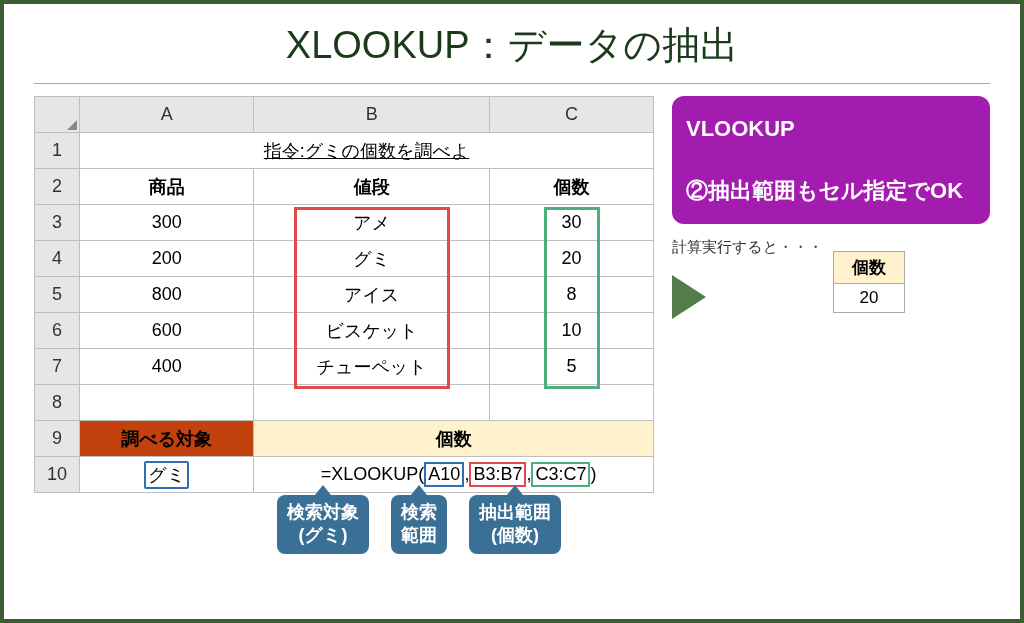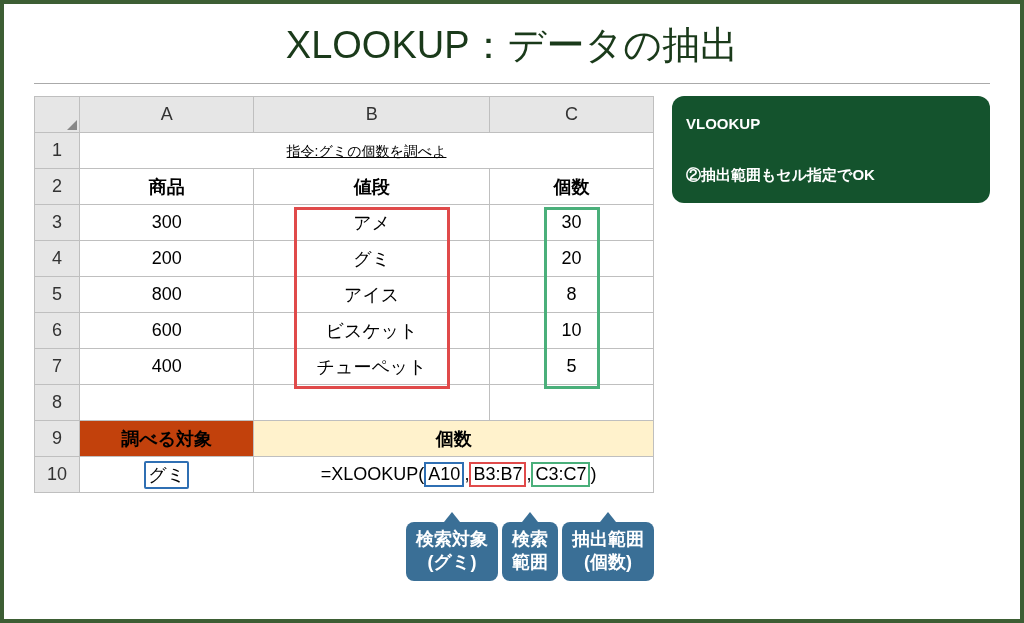--- a/index.html
+++ b/index.html
@@ -60,21 +60,21 @@
   bottom: 2px; right: 2px;
   width: 0; height: 0;
   border-right: 10px solid #888;
   border-top: 10px solid transparent;
 }
 .col-rh { width: 44px; }
 .col-a { width: 170px; }
 .col-b { width: 230px; }
 .col-c { width: 160px; }
 
-.instr { text-decoration: underline; font-size: 14px; }
+.instr { text-decoration: underline; font-size: 18px; }
 .hdr { font-weight: bold !important; }
 .hdr-blue { background: #c2410c; font-weight: bold !important; }
 .hdr-yel { background: #fff2cc; font-weight: bold !important; }
 
 .box-red-stack {
   position: absolute;
   border: 3px solid #e04a4a;
   pointer-events: none;
 }
 .box-green-stack {
@@ -99,23 +99,23 @@
   display: inline-block;
   border: 2px solid;
   padding: 0 2px;
 }
 .fbox.blue { border-color: #2f6fb3; }
 .fbox.red { border-color: #e04a4a; }
 .fbox.green { border-color: #4aaf7a; }
 
 .callouts {
   display: flex;
-  justify-content: flex-end;
-  gap: 4px;
-  margin-top: 29px;
+  justify-content: center;
+  gap: 22px;
+  margin-top: 2px;
   padding-left: 150px;
 }
 .callout {
   background: #3a6f96;
   color: #fff;
   font-weight: bold;
   font-size: 18px;
   padding: 6px 10px;
   border-radius: 8px;
   text-align: center;
@@ -126,24 +126,24 @@
   content: "";
   position: absolute;
   top: -10px; left: 50%;
   transform: translateX(-50%);
   border-left: 8px solid transparent;
   border-right: 8px solid transparent;
   border-bottom: 10px solid #3a6f96;
 }
 
 .green-panel {
-  background: #14532d;
+  background: #a21caf;
   color: #fff;
   font-weight: bold;
-  font-size: 15px;
+  font-size: 22px;
   padding: 16px 14px;
   border-radius: 12px;
   line-height: 1.55;
 }
 
 .result-row {
   margin-top: 14px;
   display: flex;
   align-items: center;
   gap: 10px;
@@ -268,14 +268,30 @@
   </div>
 
   <div class="right-col">
     <div class="green-panel">
       <div>VLOOKUP</div>
       <div style="height:14px;"></div>
       <div style="height:14px;"></div>
       <div>②抽出範囲もセル指定でOK</div>
     </div>
 
+    <div class="result-row">
+      <div>
+        <div class="result-label">計算実行すると・・・</div>
+        <div class="triangle"></div>
+      </div>
+      <table class="mini-table">
+        <tbody>
+            <tr>
+              <td class="h">個数</td>
+            </tr>
+        <tr>
+              <td>20</td>
+            </tr>
+      </tbody>
+        </table>
+    </div>
   </div>
 </div>
 
 </body></html>

